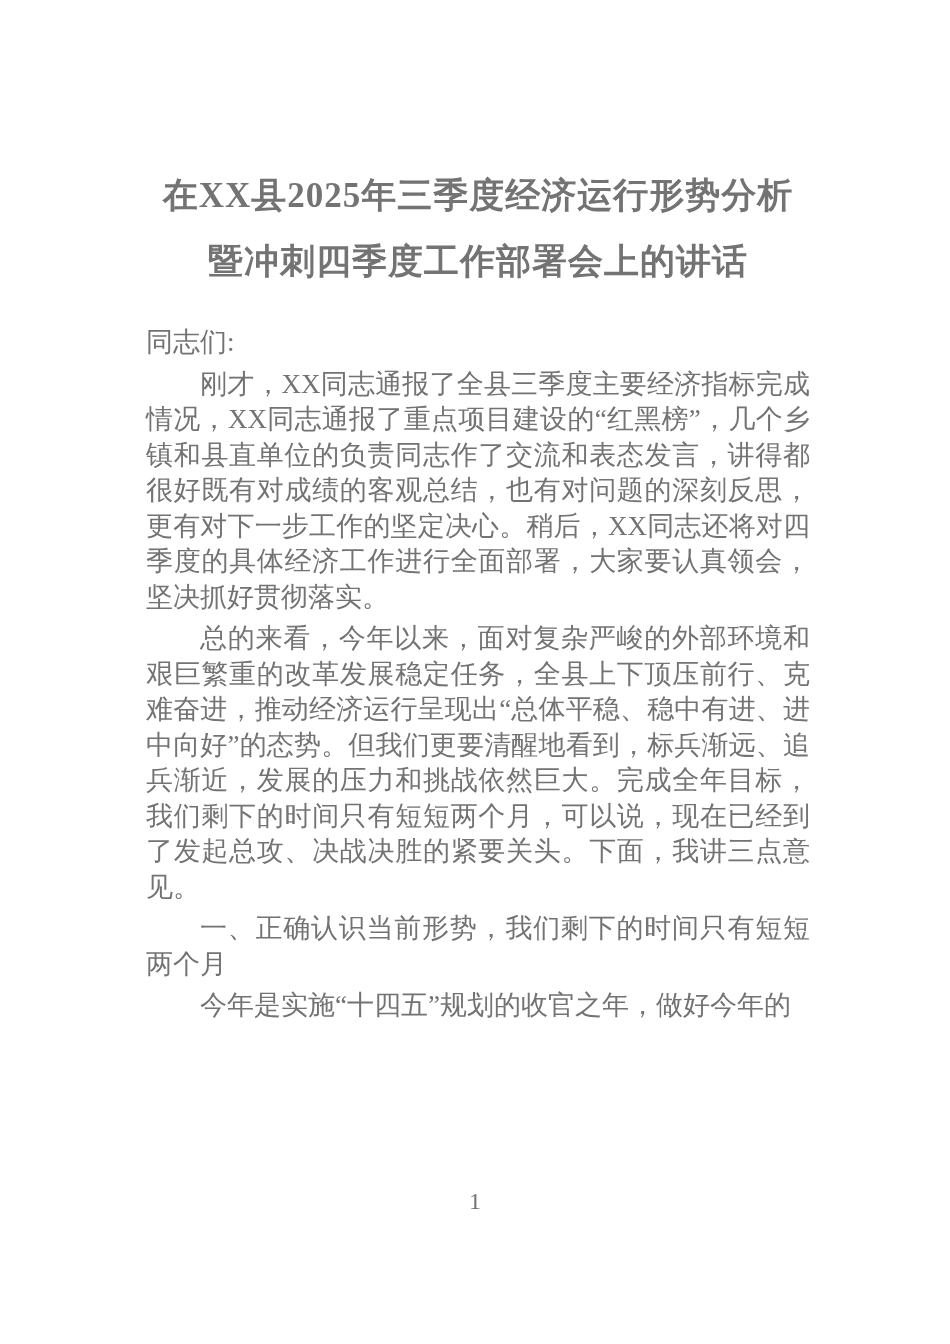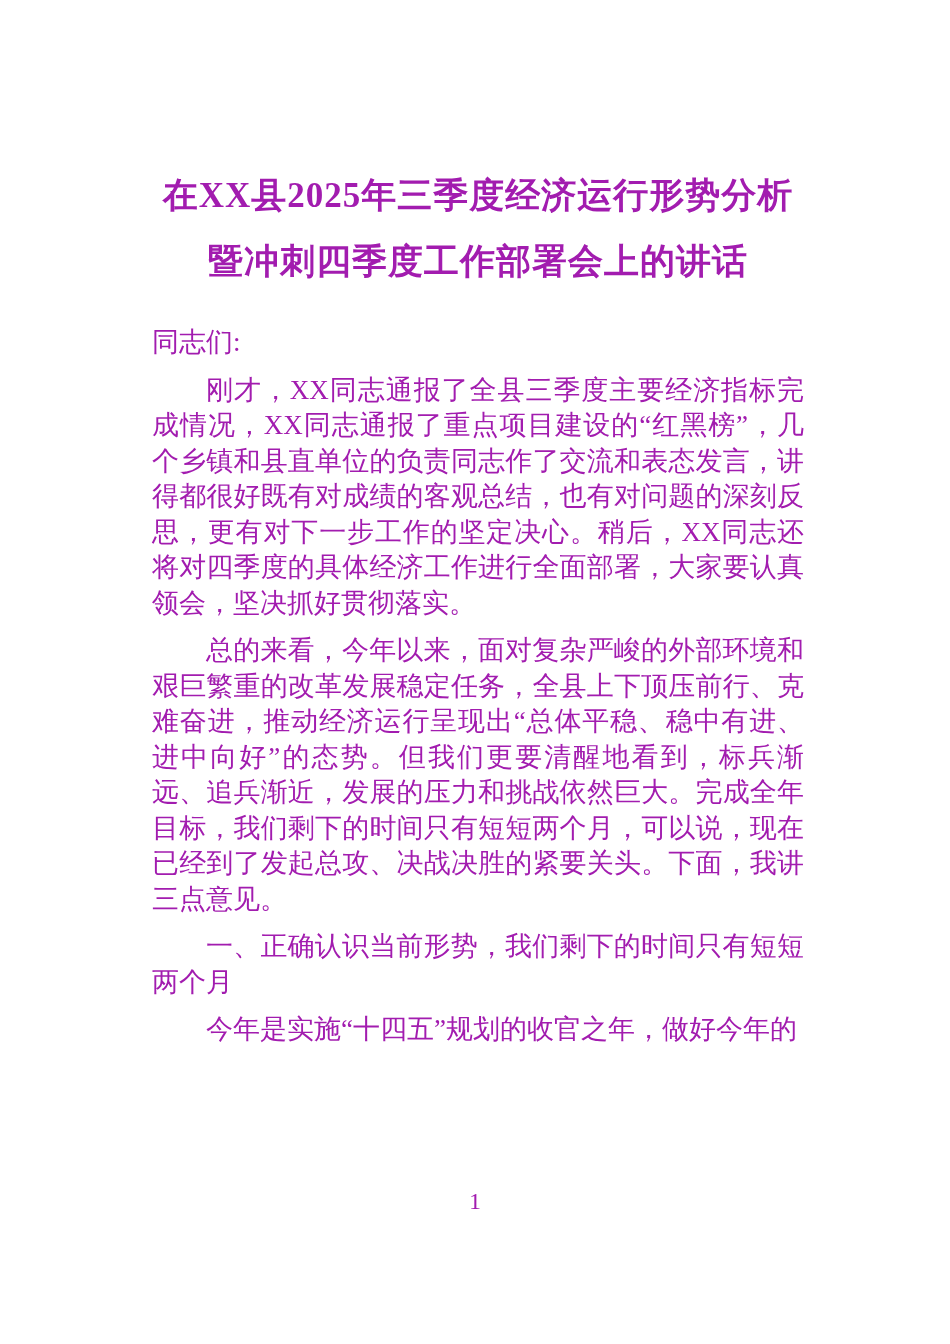--- a/index.html
+++ b/index.html
@@ -6,21 +6,21 @@
     margin: 0;
     padding: 0;
     background: #ffffff;
   }
   .page {
     position: relative;
     width: 950px;
     height: 1344px;
     background: #ffffff;
     overflow: hidden;
-    color: #a21caf;
+    color: #737373;
     font-family: "Liberation Serif", "DejaVu Serif", serif;
   }
   .content {
     position: absolute;
     left: 140px;
     top: 163px;
     width: 676px;
   }
   .title {
     font-size: 35px;
@@ -29,21 +29,21 @@
     line-height: 66px;
     letter-spacing: 1px;
   }
   .body {
     margin-top: 30px;
     font-size: 27px;
     line-height: 35.5px;
     text-align: justify;
   }
   .body p {
-    margin: 12px;
+    margin: 6px;
     padding: 0;
     text-indent: 2em;
     word-break: break-all;
   }
   .body p.no-indent {
     text-indent: 0;
   }
   .page-number {
     position: absolute;
     left: 0;

